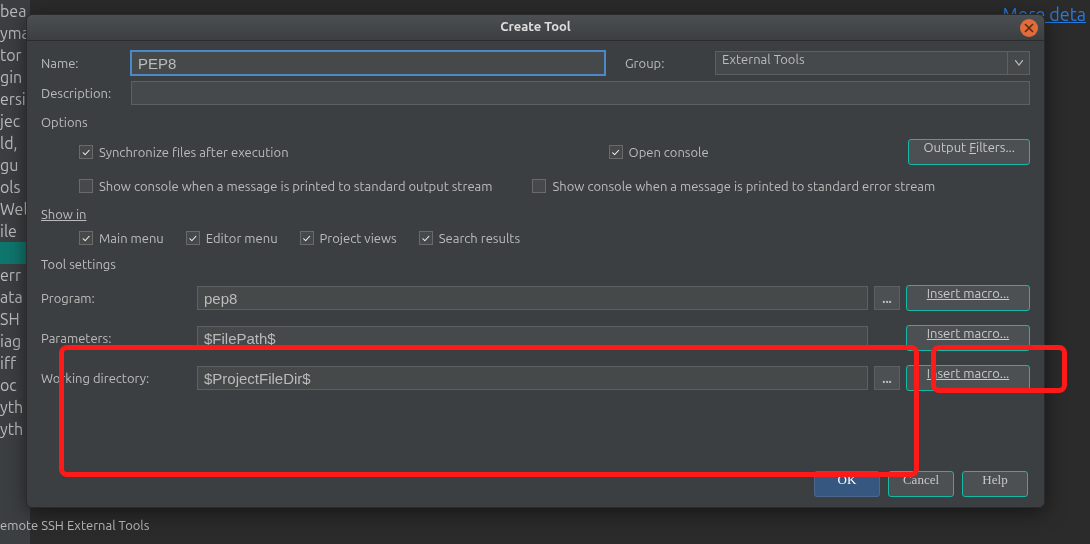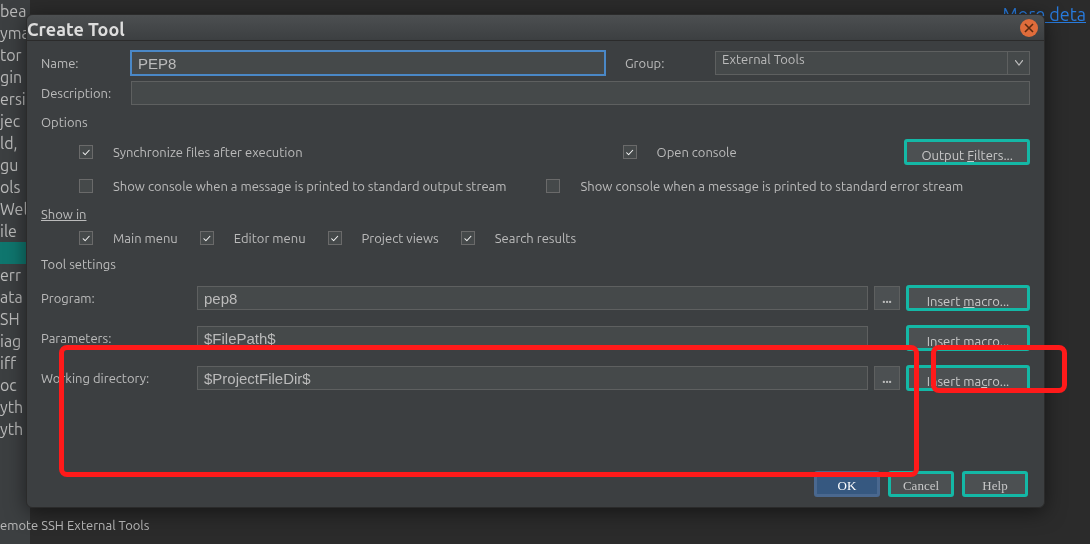--- a/index.html
+++ b/index.html
@@ -55,25 +55,25 @@
   }
   .titlebar {
     height: 26px;
     background: linear-gradient(to bottom, #4c4f51, #3c3f41);
     border-radius: 6px 6px 0 0;
     position: relative;
     border-bottom: 1px solid #2b2b2b;
   }
   .title-text {
     position: absolute;
-    width: 100%; 
+    width: 100%; text-align: center;
     top: 4px;
     color: #dddddd;
     font-weight: bold;
-    font-size: 18px;
+    font-size: 13px;
   }
   .close-btn {
     position: absolute;
     right: 6px; top: 4px;
     width: 18px; height: 18px;
     border-radius: 9px;
     background: #e06c3b;
     display:flex; align-items:center; justify-content:center;
     cursor:pointer;
   }
@@ -99,63 +99,63 @@
     outline: none;
   }
   .input-text.focused {
     border: 1px solid #4a88c7;
     background: #45494a;
     box-shadow: 0 0 0 1px #4a88c7;
   }
   .group-label { margin-left: 20px; width: 60px; }
   .group-select {
     flex: 1;
-    display:flex; align-items:flex-start;
+    display:flex; align-items:flex-end;
     height: 24px;
     background: #45494a;
     border: 1px solid #5e6060;
-    padding: 0 6px;
+    padding: 8px 6px;
     position: relative;
   }
   .group-select-chev {
     position:absolute; right:0; top:0;
     width:22px; height:22px;
     border-left:1px solid #5e6060;
     display:flex; align-items:center; justify-content:center;
   }
 
   .section-header {
     color: #bbbbbb;
     margin-top: 10px; margin-bottom: 10px;
   }
 
   .opts { padding-left: 38px; }
   .opt-row { display: flex; align-items: center; gap: 40px; margin-bottom: 14px; }
   .checkbox {
-    display: inline-flex; align-items: center; gap: 20px;
+    display: inline-flex; align-items: center; gap: 6px;
     cursor: pointer;
   }
   .checkbox .box {
     width: 14px; height: 14px;
     border: 1px solid #6a6a6a;
     background: #45494a;
     display:flex; align-items:center; justify-content:center;
   }
   .checkbox .box.checked::after {
     content:"✓"; color:#ffffff; font-size:11px; line-height:1;
   }
   .opt-row .spacer { flex:1; }
   .btn {
     height: 26px;
     padding: 0 14px;
     background: #4c5052;
-    border: 3px solid #14b8a6;
+    border: 1px solid #14b8a6;
     color: #c8c8c8;
     cursor: pointer;
-    display:inline-flex; align-items:flex-end; justify-content:center;
+    display:inline-flex; align-items:flex-start; justify-content:center;
     border-radius:3px;
     white-space:nowrap;
   }
   .btn.primary {
     background: #365880;
     border-color:#4a688f;
     color:#ffffff;
   }
 
   .showin { padding-left: 38px; display:flex; gap:22px; margin-bottom:12px; margin-top:6px;}
@@ -180,20 +180,21 @@
     background:#4c5052;
     border:1px solid #5e6060;
     margin-left:6px;
     display:flex;align-items:center;justify-content:center;
     cursor:pointer;
     font-weight:bold;
   }
   .tool-row .macro {
     margin-left:6px;
     width:124px;
+    text-decoration:underline;
   }
 
   .footer {
     position: absolute;
     bottom: 10px; right: 16px;
     display: flex; gap: 8px;
   }
   .footer .btn { width:66px; padding:0;font-family:Liberation Serif, serif; }
 
   

